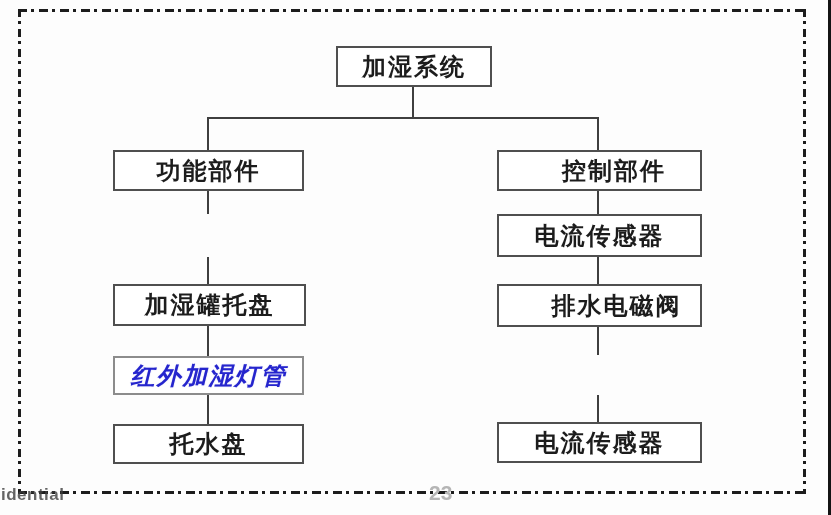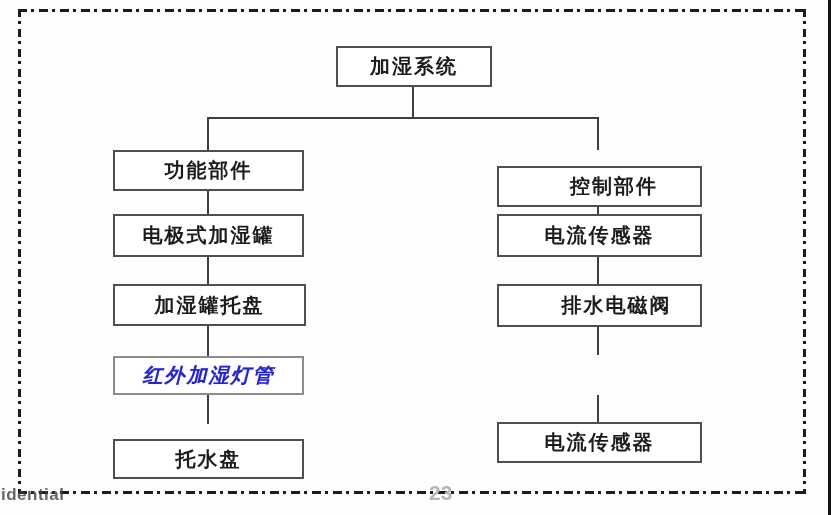--- a/index.html
+++ b/index.html
@@ -28,21 +28,21 @@
   }
   
   .node {
     position: absolute;
     box-sizing: border-box;
     background: #ffffff;
     border: 2px solid #4f4f4f;
     display: flex;
     align-items: center;
     justify-content: center;
-    font-size: 20px;
+    font-size: 24px;
     font-weight: bold;
     color: #1c1c1c;
     letter-spacing: 2px;
     white-space: nowrap;
     text-align: center;
   }
   .node.hl {
     color: #2525cd;
     font-style: italic;
     border-color: #8c8c8c;
@@ -94,26 +94,25 @@
   <div class="ln" style="left:207px; top:395px; width:2px; height:29px;"></div>
 
   <div class="ln" style="left:597px; top:191px; width:2px; height:23px;"></div>
   <div class="ln" style="left:597px; top:257px; width:2px; height:27px;"></div>
   <div class="ln" style="left:597px; top:327px; width:2px; height:28px;"></div>
   <div class="ln" style="left:597px; top:395px; width:2px; height:27px;"></div>
 
   <div class="node" style="left:336px; top:46px; width:156px; height:41px;">加湿系统</div>
 
   <div class="node" style="left:113px; top:150px; width:191px; height:41px;">功能部件</div>
-  <div class="node" style="left:113px; top:214px; width:191px; height:43px;">电极式加湿罐</div>
   <div class="node" style="left:113px; top:284px; width:193px; height:42px;">加湿罐托盘</div>
   <div class="node hl" style="left:113px; top:356px; width:191px; height:39px;">红外加湿灯管</div>
-  <div class="node" style="left:113px; top:424px; width:191px; height:40px;margin-top:15px;">托水盘</div>
+  <div class="node" style="left:113px; top:424px; width:191px; height:40px;">托水盘</div>
 
-  <div class="node" style="left:497px; top:166px; width:205px; height:41px;padding-left:29px;">控制部件</div>
+  <div class="node" style="left:497px; top:150px; width:205px; height:41px;padding-left:29px;">控制部件</div>
   <div class="node" style="left:497px; top:214px; width:205px; height:43px;">电流传感器</div>
   <div class="node" style="left:497px; top:284px; width:205px; height:43px;padding-left:34px;">排水电磁阀</div>
   <div class="node" style="left:497px; top:422px; width:205px; height:41px;">电流传感器</div>
 
   <div class="watermark">idential</div>
   <div class="pagenum">23</div>
 
   <div class="edge-line"></div>
 
 </div>

